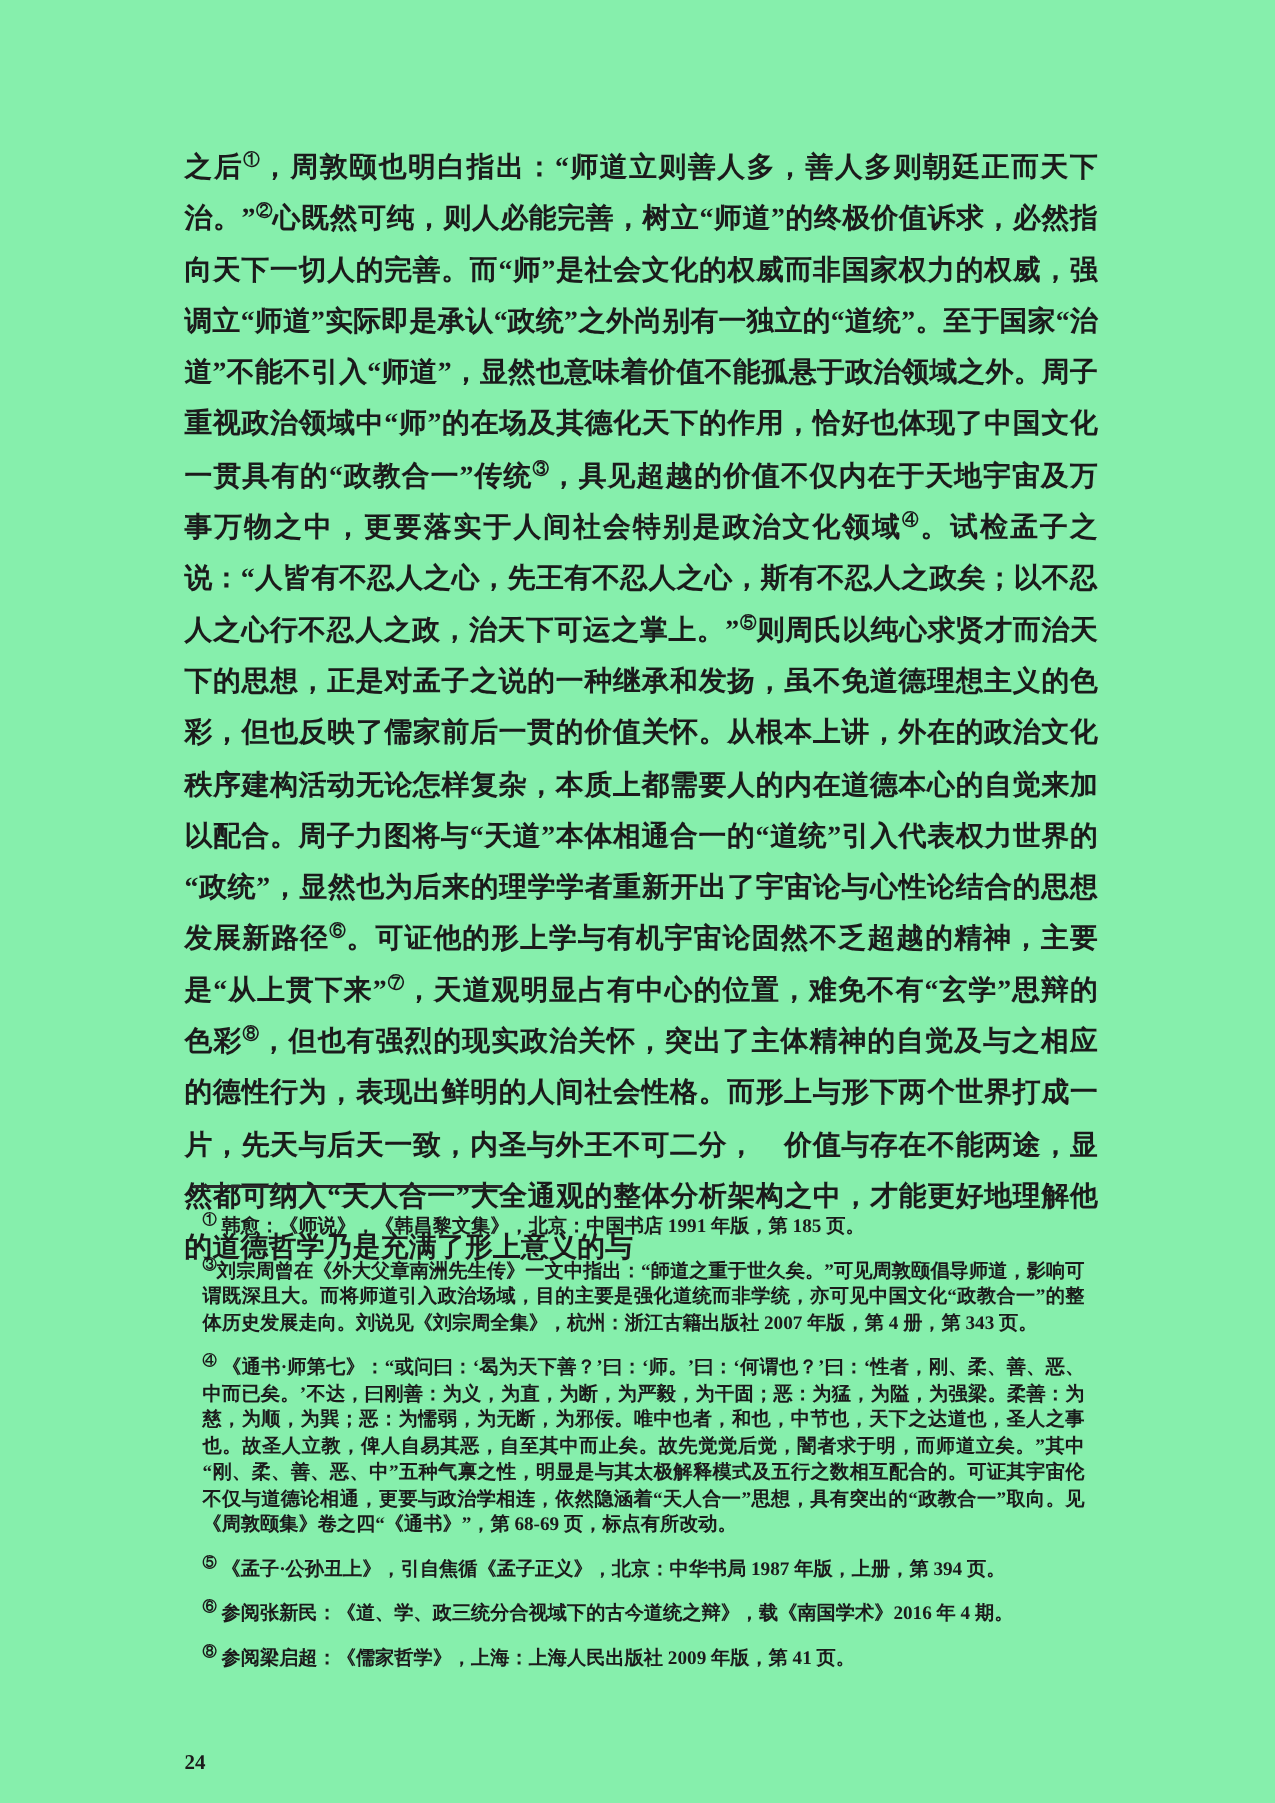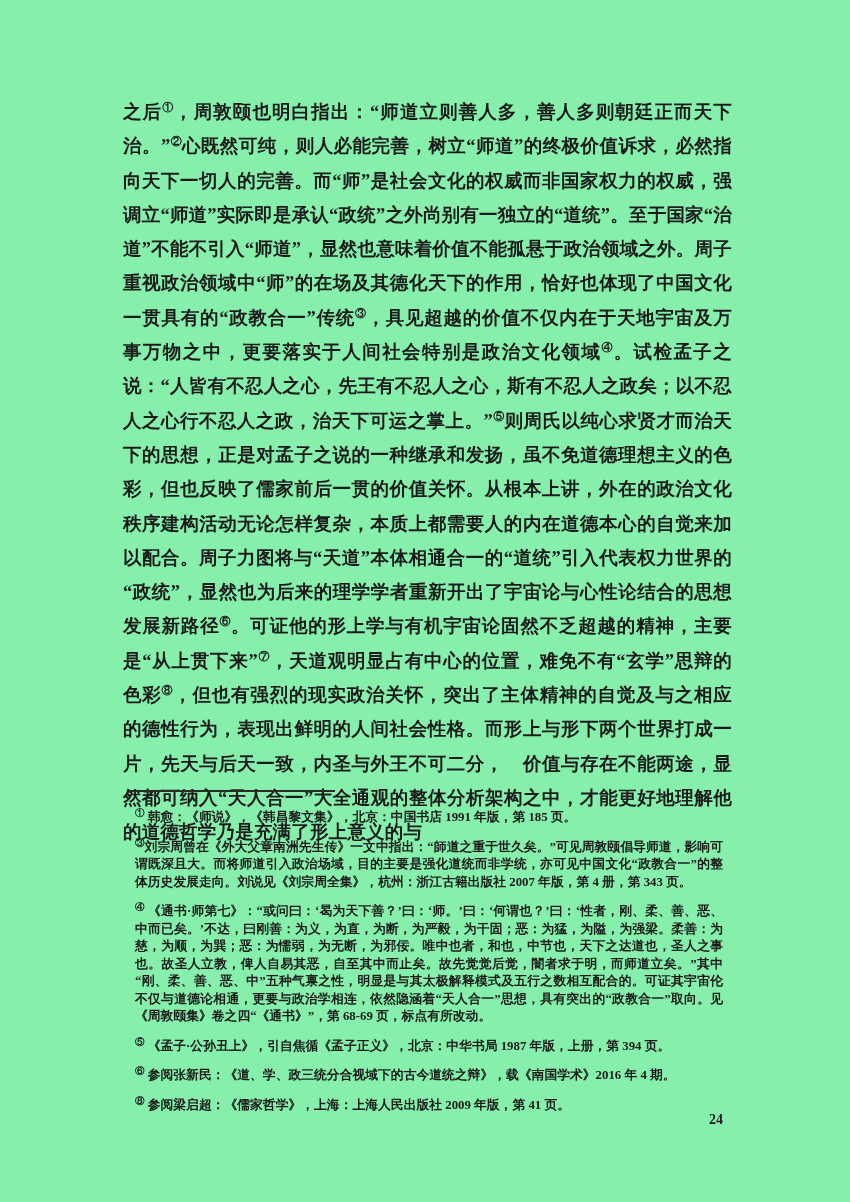--- a/index.html
+++ b/index.html
@@ -44,22 +44,22 @@
   }
   .footnote { margin: 12px; }
   .footnote sup.fn-marker {
     font-size: 9.5px;
     line-height: 0;
     vertical-align: super;
   }
 
   .page-number {
     position: absolute;
-    left: 123px; top: 1112px; width: 600px;
-    text-align: right;
+    left: 123px; top: 1168px; width: 600px;
+    text-align: left;
     font-size: 14px;
     color: #1b1b1b;
   }
 </style>
 </head>
 <body>
 
 <div class="page">
 
   <div class="main-text">

